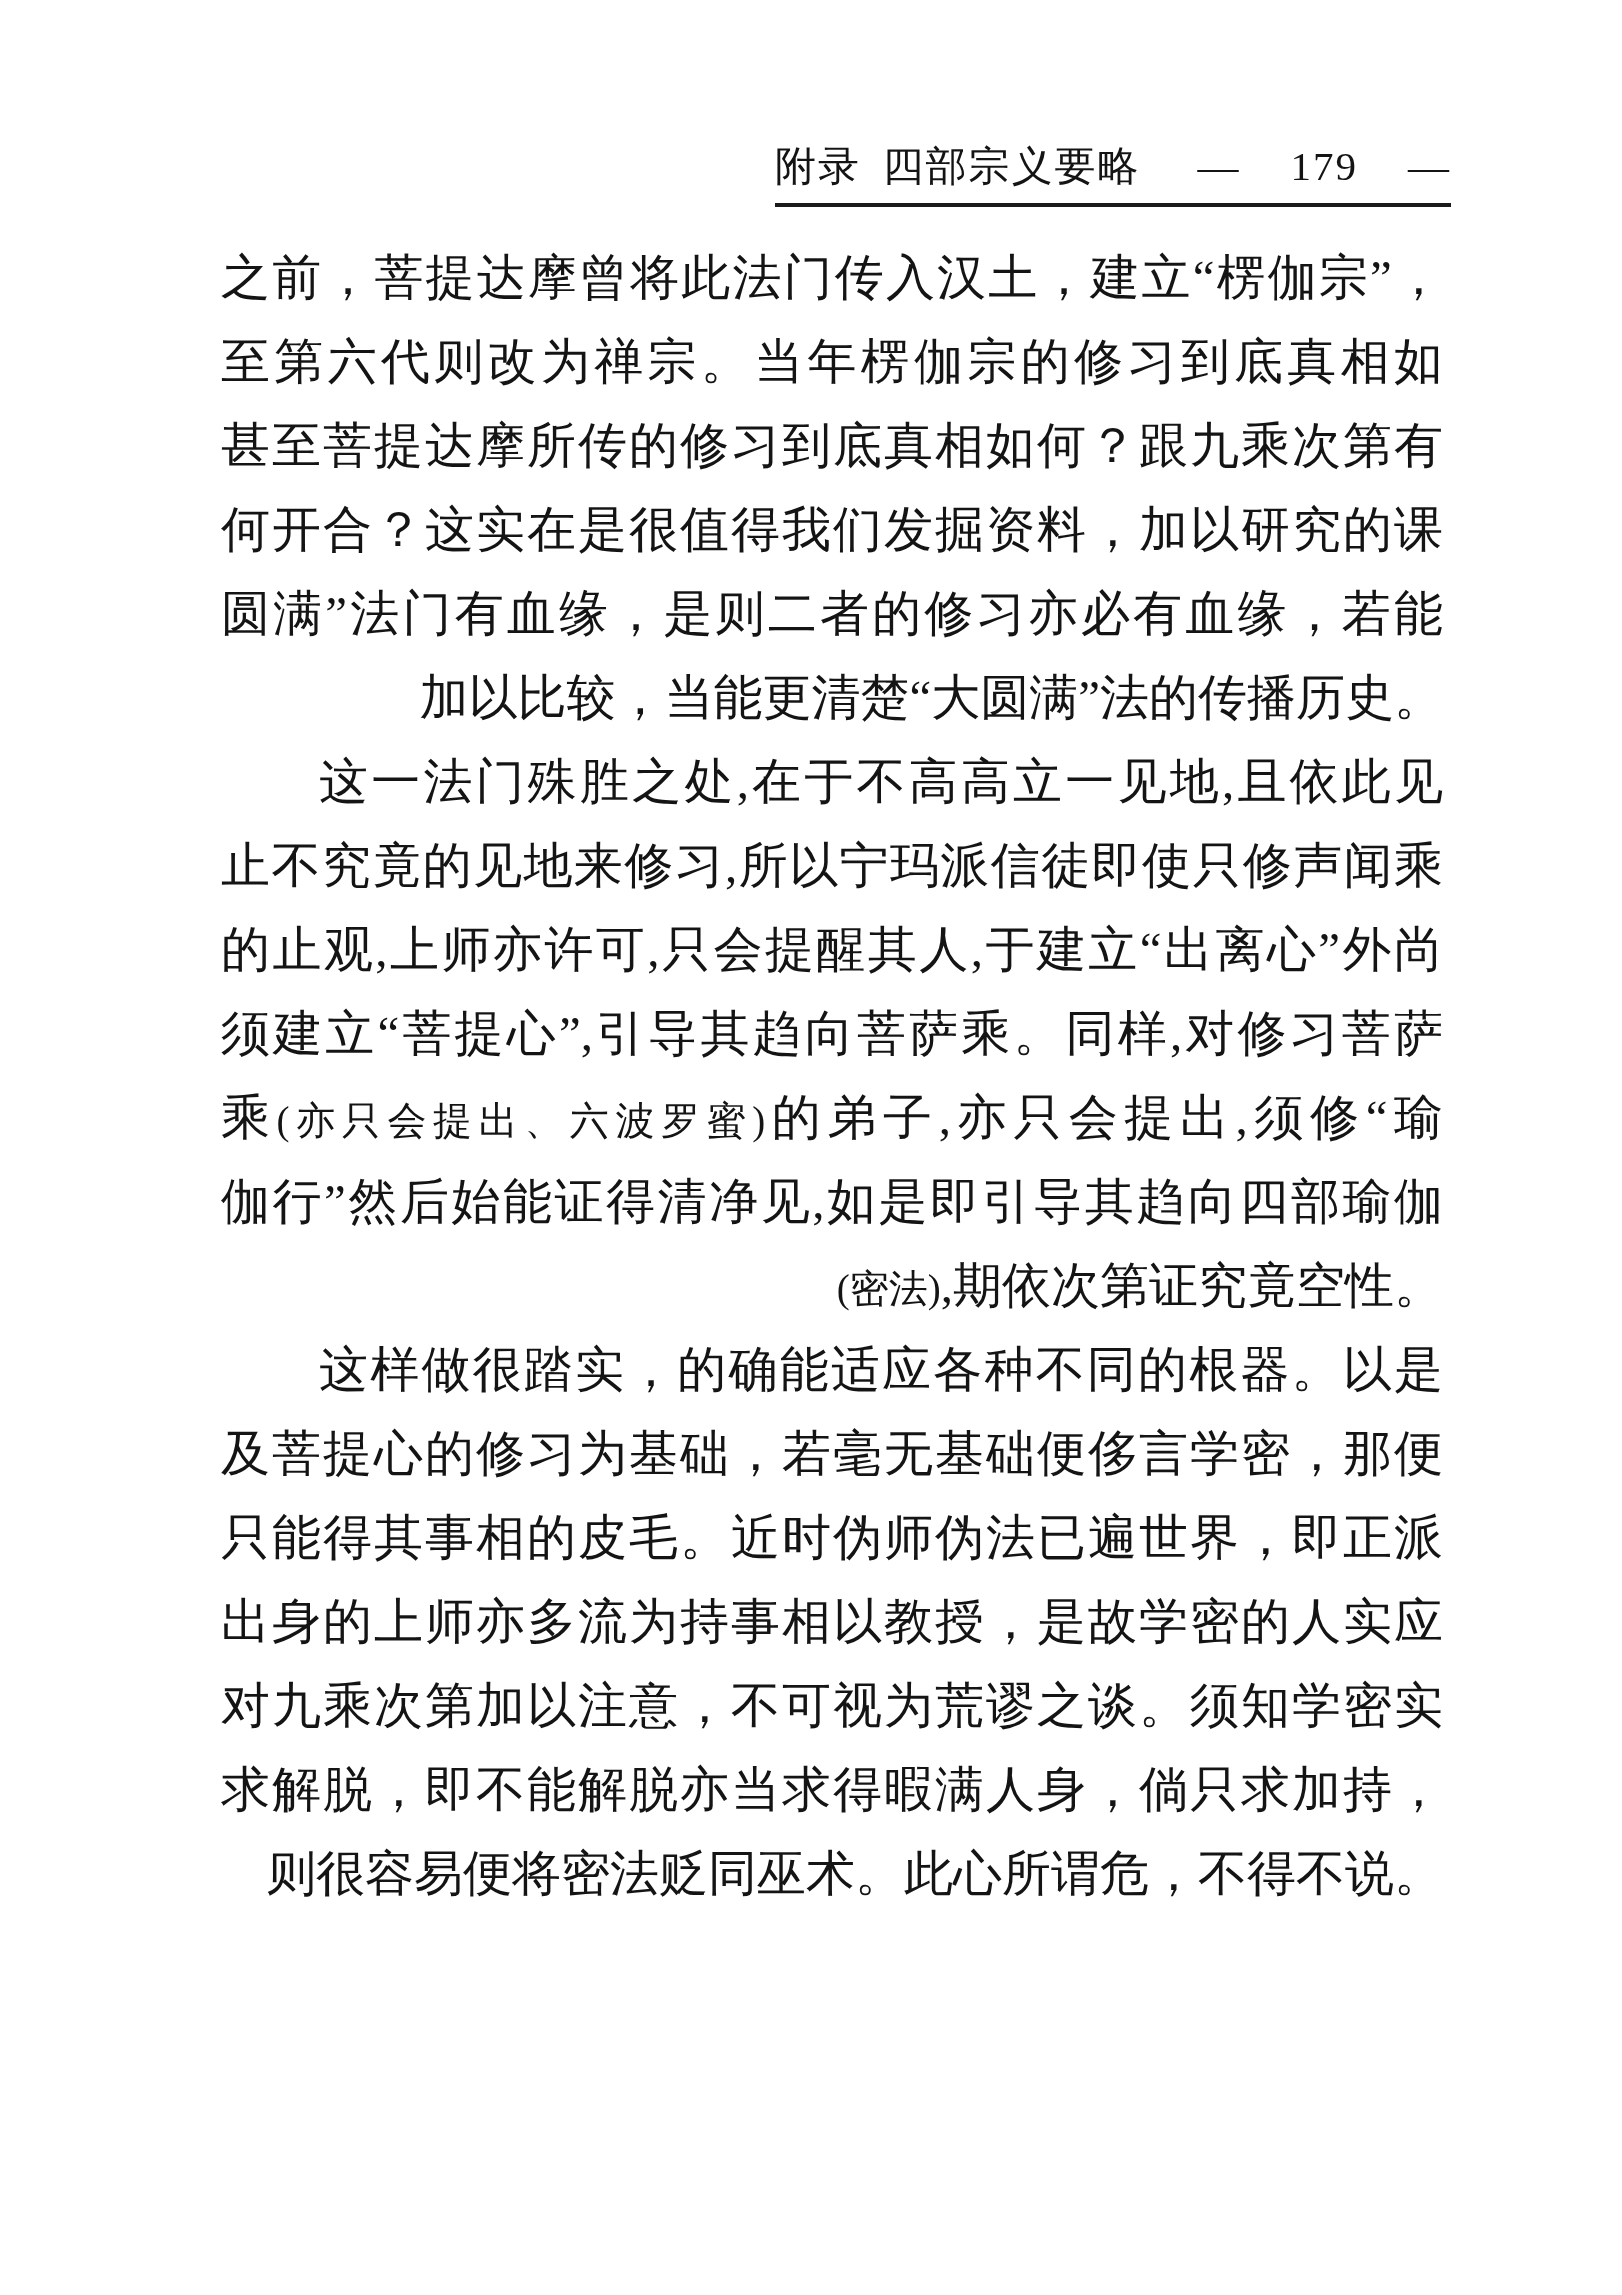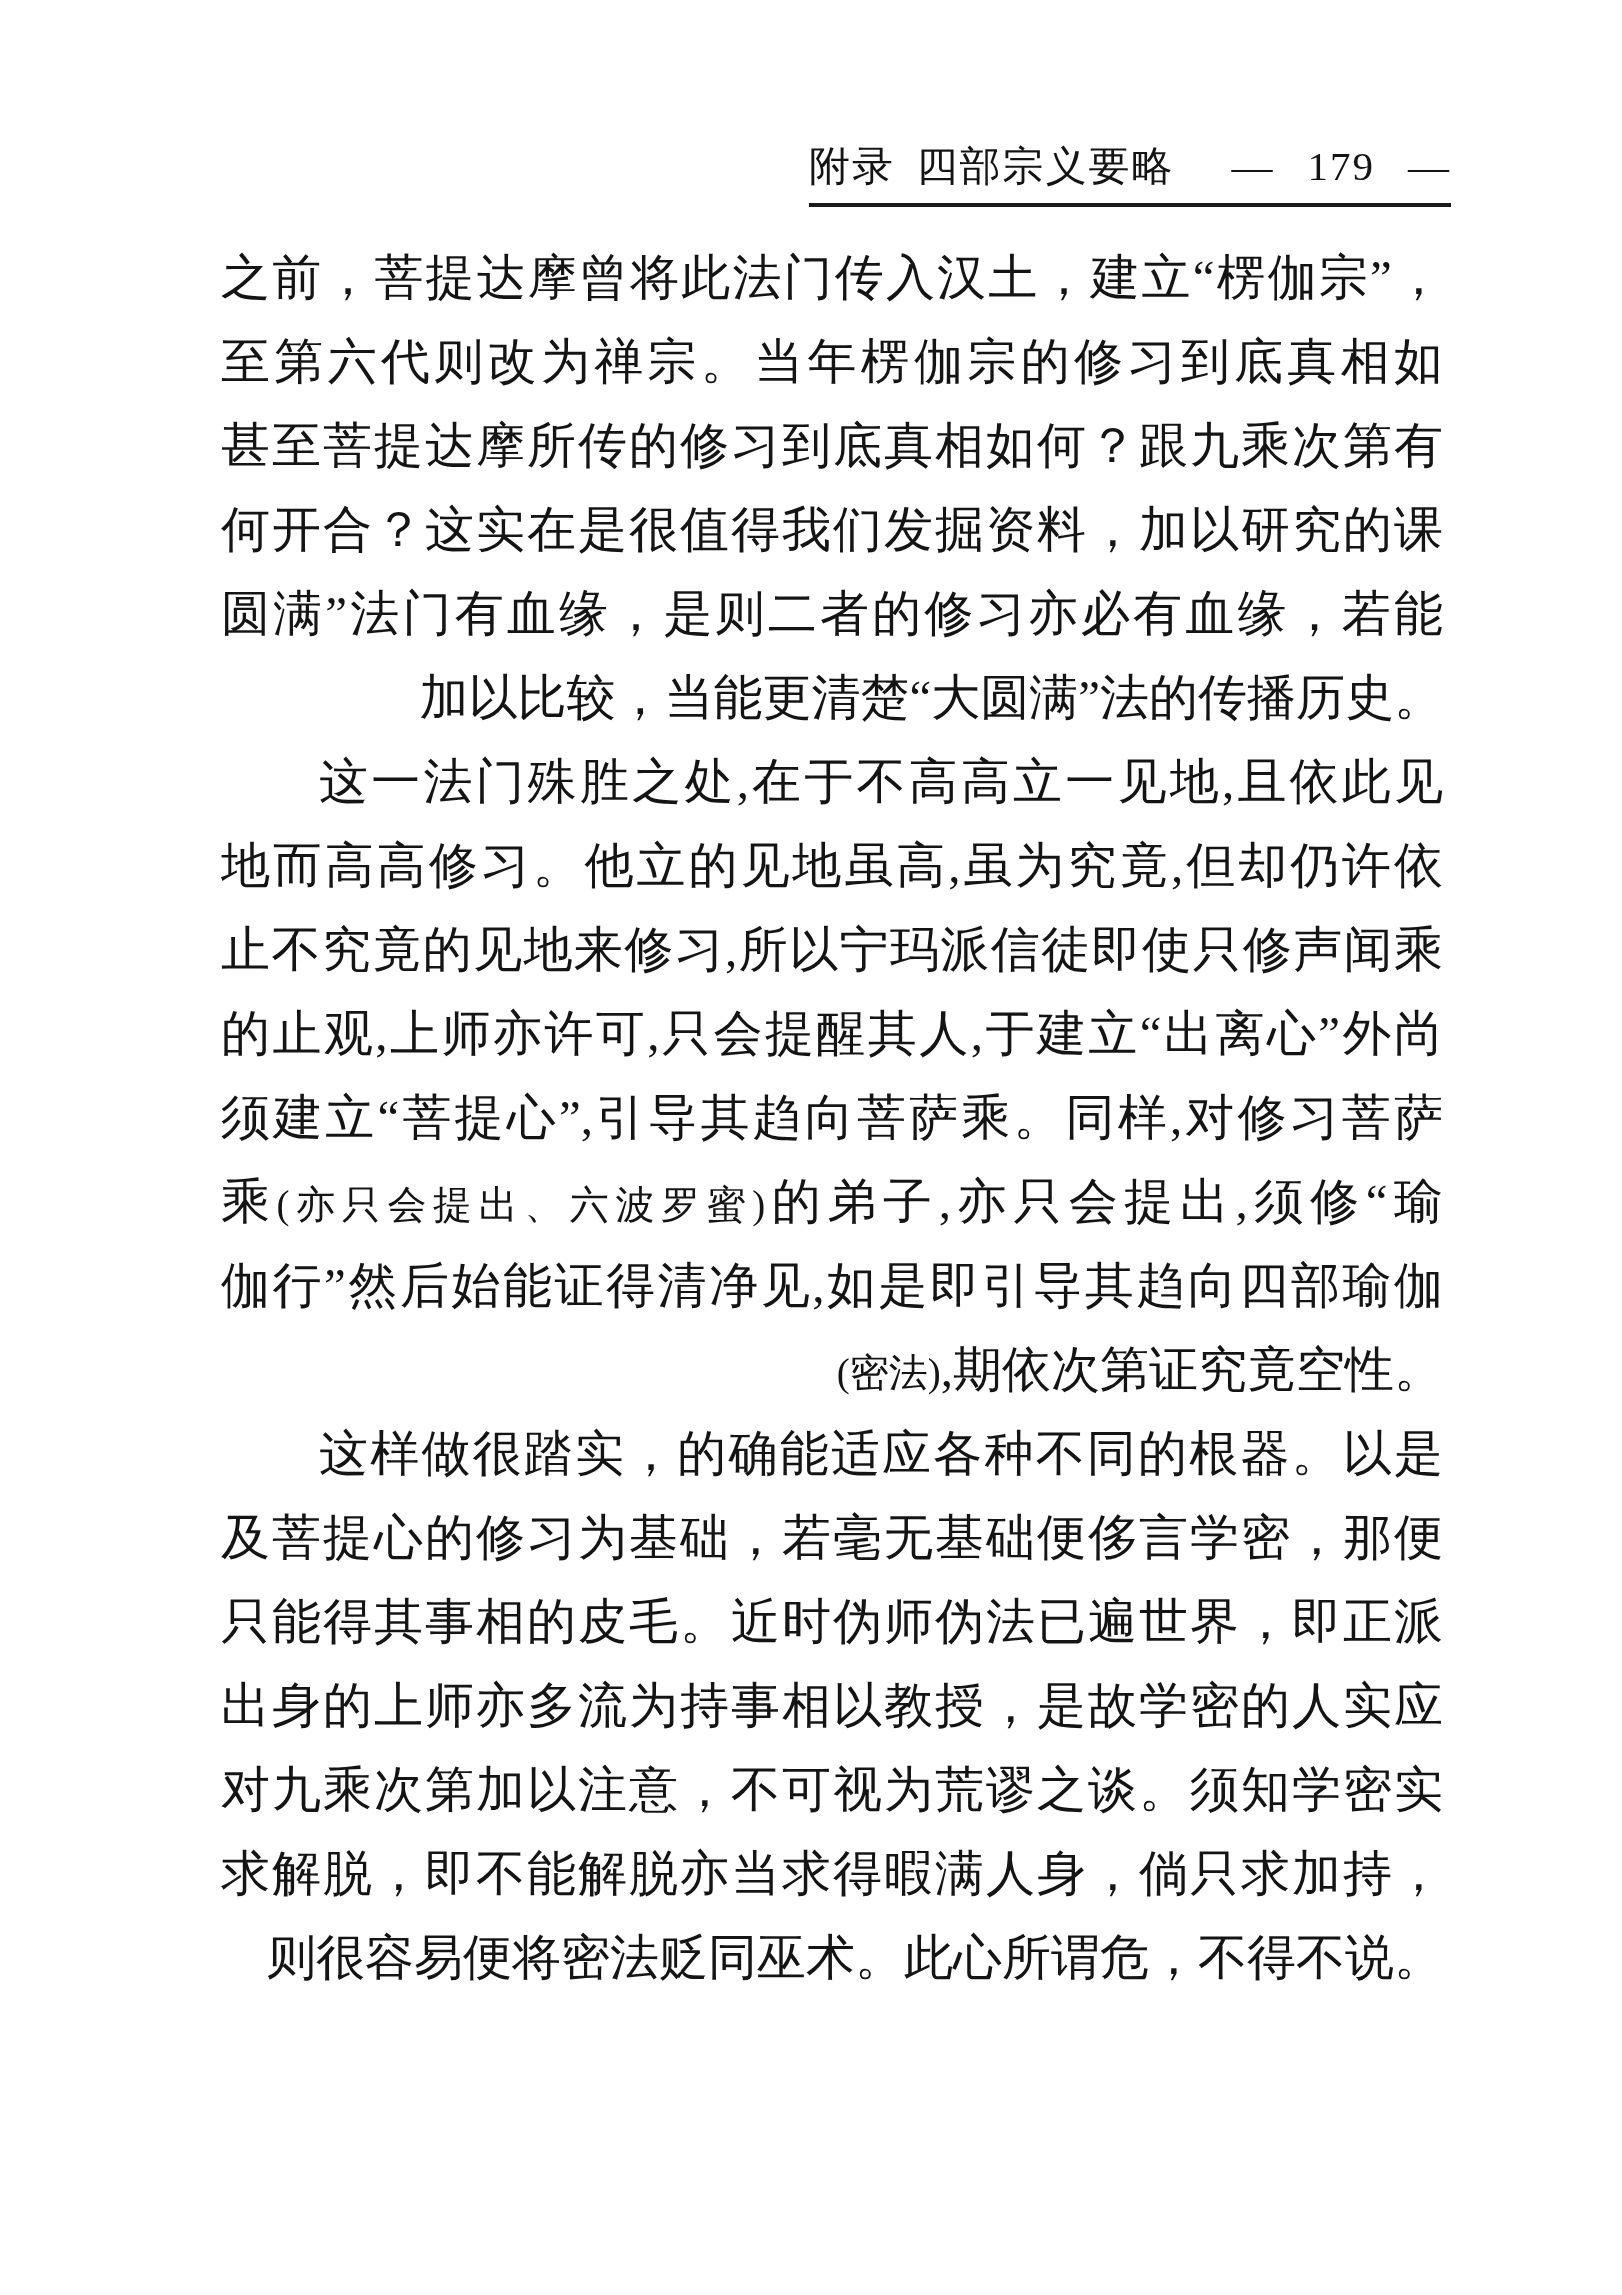--- a/index.html
+++ b/index.html
@@ -29,21 +29,21 @@
     display: inline-block;
     white-space: nowrap;
     font-size: 41px;
     line-height: 49px;
     letter-spacing: 2px;
     padding-bottom: 11.7px;
     border-bottom: 4.9px solid #1a1a1a;
   }
   .h-sec   { margin-right: 21.5px; }
   .h-title { margin-right: 57px; }
-  .h-num   { margin: 0 33px; }
+  .h-num   { margin: 0 50px; }
   
   .body-block {
     position: absolute;
     top: 236px;
     left: 221px;
     width: 1222px;
   }
   .paragraph { margin: 0; padding: 0; }
   .line {
     font-size: 49px;
@@ -76,21 +76,20 @@
       <div class="paragraph">
         <div class="line just"><span>之前，菩提达摩曾将此法门传入汉土，建立“楞伽宗”，</span></div>
         <div class="line just"><span>至第六代则改为禅宗。当年楞伽宗的修习到底真相如何？</span></div>
         <div class="line just"><span>甚至菩提达摩所传的修习到底真相如何？跟九乘次第有</span></div>
         <div class="line just"><span>何开合？这实在是很值得我们发掘资料，加以研究的课</span></div>
         <div class="line just"><span>圆满”法门有血缘，是则二者的修习亦必有血缘，若能</span></div>
         <div class="line"><span>加以比较，当能更清楚“大圆满”法的传播历史。</span></div>
       </div>
       <div class="paragraph">
         <div class="line just indent"><span>这一法门殊胜之处,在于不高高立一见地,且依此见</span></div>
-        <div class="line just"><span>地而高高修习。他立的见地虽高,虽为究竟,但却仍许依</span></div>
         <div class="line just"><span>止不究竟的见地来修习,所以宁玛派信徒即使只修声闻乘</span></div>
         <div class="line just"><span>的止观,上师亦许可,只会提醒其人,于建立“出离心”外尚</span></div>
         <div class="line just"><span>须建立“菩提心”,引导其趋向菩萨乘。同样,对修习菩萨</span></div>
         <div class="line just"><span>乘</span><span class="kai">(亦只会提出、六波罗蜜)</span><span>的弟子,亦只会提出,须修“瑜</span></div>
         <div class="line just"><span>伽行”然后始能证得清净见,如是即引导其趋向四部瑜伽</span></div>
         <div class="line"><span class="kai">(密法)</span><span>,期依次第证究竟空性。</span></div>
       </div>
       <div class="paragraph">
         <div class="line just indent"><span>这样做很踏实，的确能适应各种不同的根器。以是</span></div>
         <div class="line just"><span>及菩提心的修习为基础，若毫无基础便侈言学密，那便</span></div>

